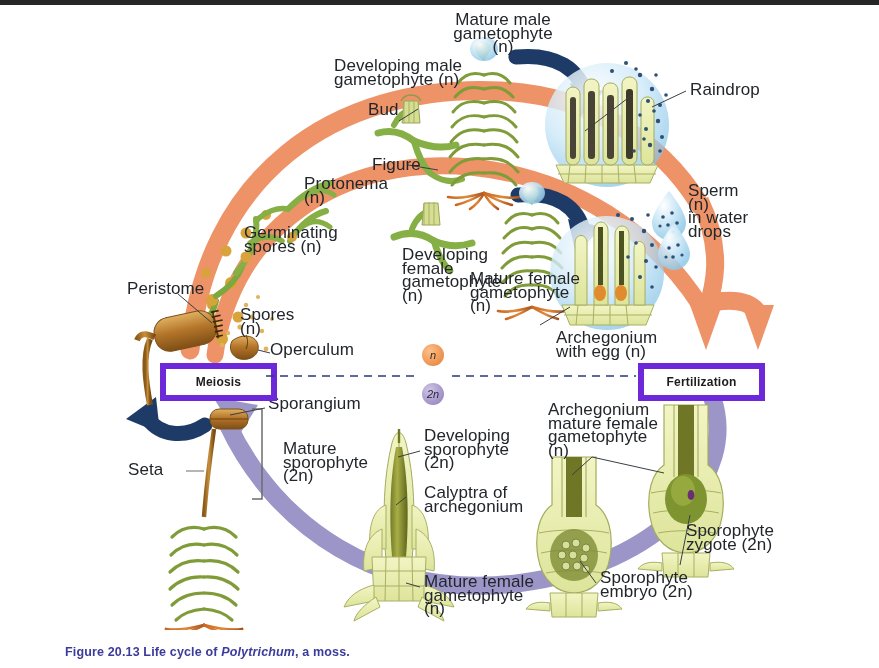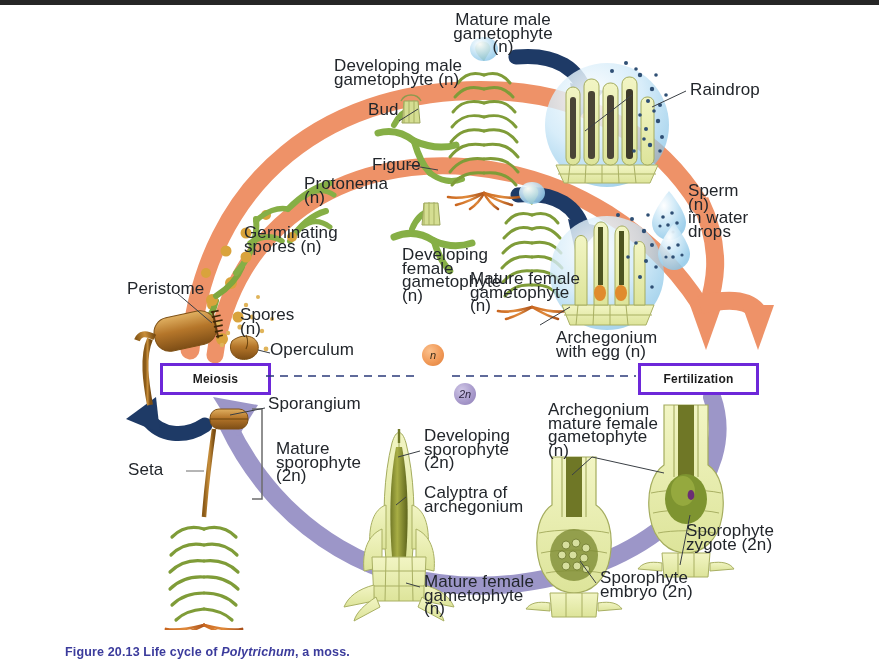--- a/index.html
+++ b/index.html
@@ -31,42 +31,41 @@
     color:#22262b;
     white-space:pre-line;
     letter-spacing:.1px;
   }
   .lbl.r{text-align:left;}
   .lbl.c{text-align:center;}
 
   
   .pbox{
     position:absolute;
-    border:3px solid #6d28d9;
+    border:6px solid #6d28d9;
     background:#ffffff;
     color:#1c1c1c;
     font-size:12px;
     font-weight:bold;
     display:flex;align-items:center;justify-content:center;
     letter-spacing:.2px;
   }
   
   .ploidy{
     position:absolute;
     width:22px;height:22px;border-radius:50%;
     display:flex;align-items:center;justify-content:center;
     font-size:11px;font-style:italic;color:#3a2d1a;
   }
   .ploidy.n{
     background:radial-gradient(circle at 35% 32%, #FBC08C 0%, #F19A58 55%, #DE7E3C 100%);
   }
   .ploidy.twon{
     background:radial-gradient(circle at 35% 32%, #CFC6E6 0%, #A99BCC 55%, #8D7EB6 100%);
     color:#2d2440;
-    margin-left:32px;
   }
   
   #caption{
     position:absolute;left:0;top:645px;width:879px;
     font-size:12.5px;font-weight:bold;color:#3B3B9C;
     padding-left:65px;box-sizing:border-box;
     letter-spacing:.15px;
   }
   #caption .sp{font-style:italic;}
 </style>
@@ -565,21 +564,21 @@
 gametophyte (n)</div>
     <div class="lbl" style="left:470px;top:267px;width:110px;">Mature female
 gametophyte (n)</div>
     <div class="lbl" style="left:556px;top:326px;width:100px;">Archegonium
 with egg (n)</div>
 
     <div class="lbl" style="left:127px;top:277px;width:80px;">Peristome</div>
     <div class="lbl" style="left:240px;top:303px;width:80px;">Spores (n)</div>
     <div class="lbl" style="left:270px;top:338px;width:90px;">Operculum</div>
     <div class="lbl" style="left:268px;top:392px;width:90px;">Sporangium</div>
-    <div class="lbl" style="left:276px;top:437px;width:100px;">Mature
+    <div class="lbl" style="left:283px;top:437px;width:100px;">Mature
 sporophyte (2n)</div>
     <div class="lbl r" style="left:128px;top:458px;width:56px;">Seta</div>
 
     <div class="lbl" style="left:424px;top:424px;width:110px;">Developing
 sporophyte (2n)</div>
     <div class="lbl" style="left:424px;top:481px;width:100px;">Calyptra of
 archegonium</div>
     <div class="lbl" style="left:424px;top:570px;width:110px;">Mature female
 gametophyte (n)</div>
 

